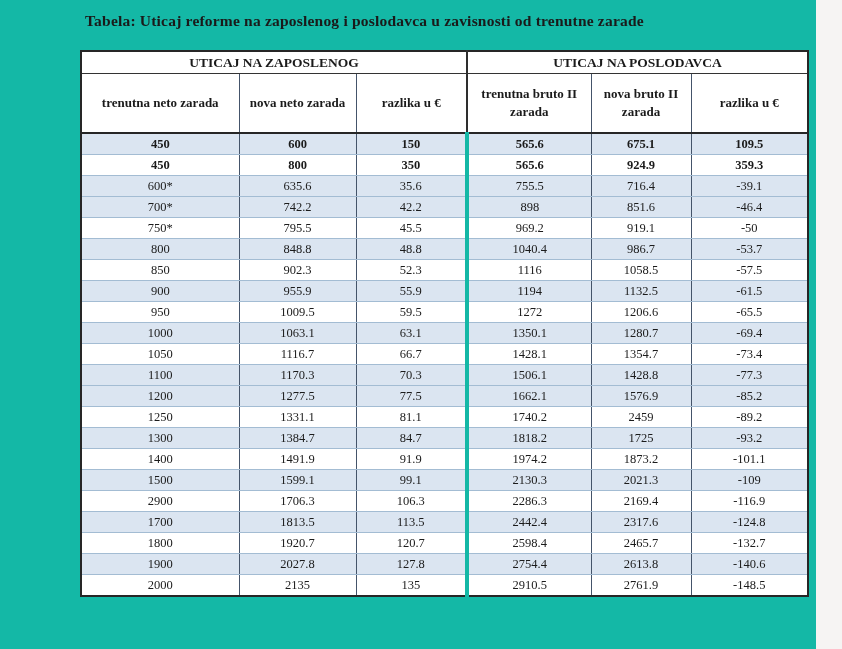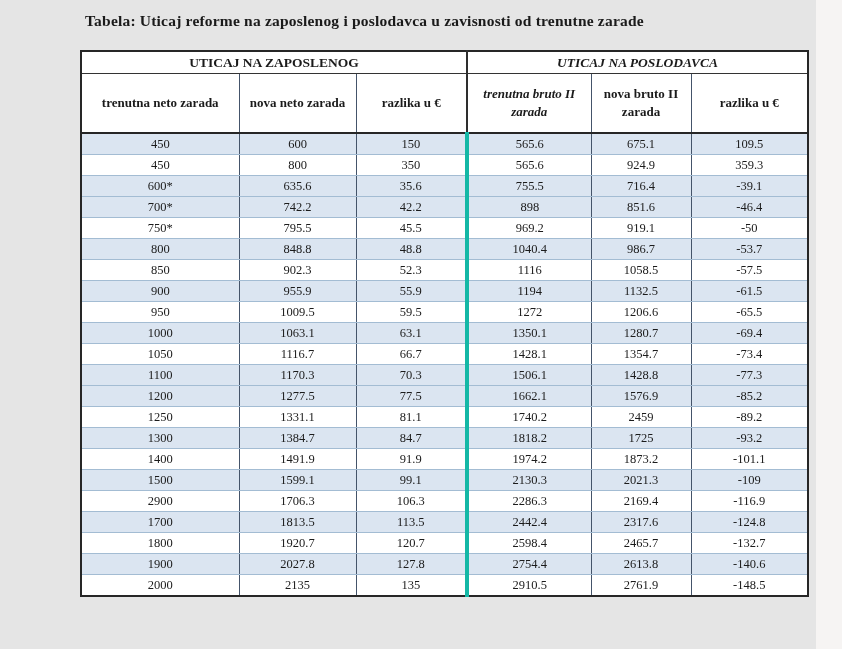--- a/index.html
+++ b/index.html
@@ -7,21 +7,21 @@
     padding: 0;
   }
   body {
     font-family: "Liberation Serif", serif;
     background: #ffffff;
   }
   .page {
     position: relative;
     width: 842px;
     height: 649px;
-    background: #e5e5e5;
+    background: #14b8a6;
     overflow: hidden;
   }
   .page-right-margin {
     position: absolute;
     top: 0;
     right: 0;
     width: 26px;
     height: 649px;
     background: #f6f4f3;
   }
@@ -78,30 +78,29 @@
   tr.colhead-row th {
     height: 54px;
     font-size: 13px;
     line-height: 1.35;
     border-bottom: 2px solid #262626;
     padding: 2px 8px;
   }
   
   .group-divider {
     border-left: 2px solid #2e2e2e !important;
-    font-style: italic;
   }
   tbody td:nth-child(4) {
     border-left: 4px solid #14b8a6;
   }
   tbody tr.stripe td {
     background: #dbe5f1;
   }
   tbody tr.bold td {
-    font-weight: normal;
+    font-weight: bold;
     margin-left: 6px;
   }
 </style>
 </head>
 <body>
 
 <div class="page">
   <div class="page-right-margin"></div>
 
   <h1 class="title">Tabela: Uticaj reforme na zaposlenog i poslodavca u zavisnosti od trenutne zarade</h1>

